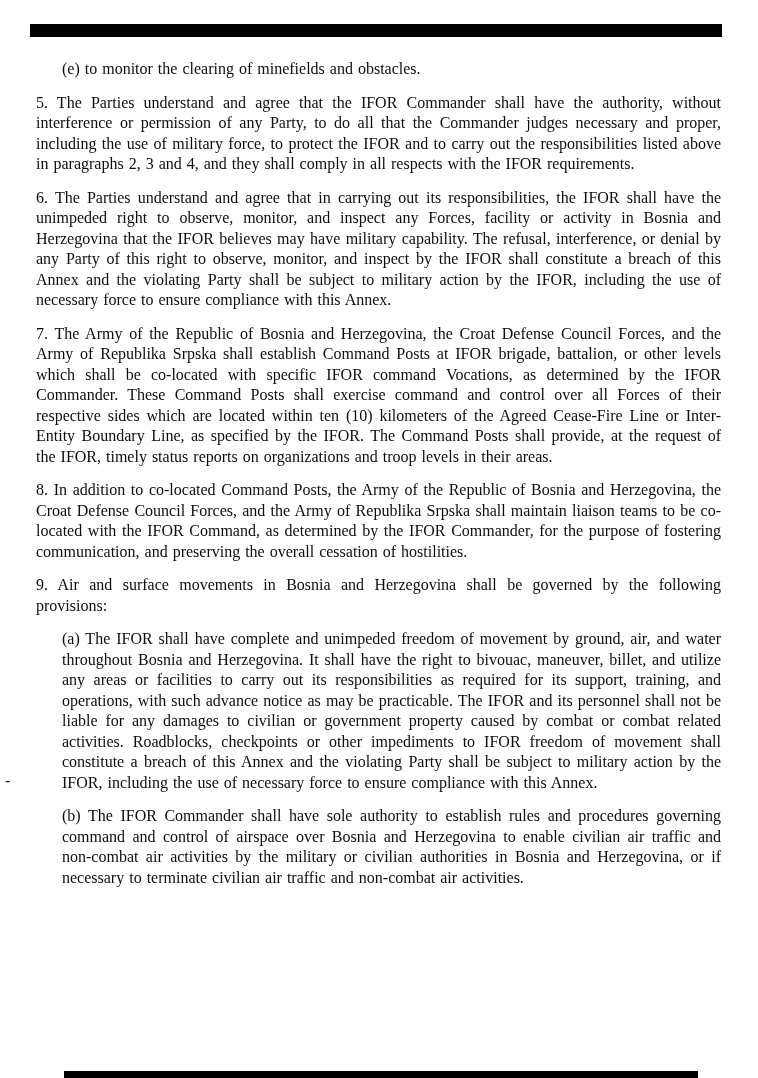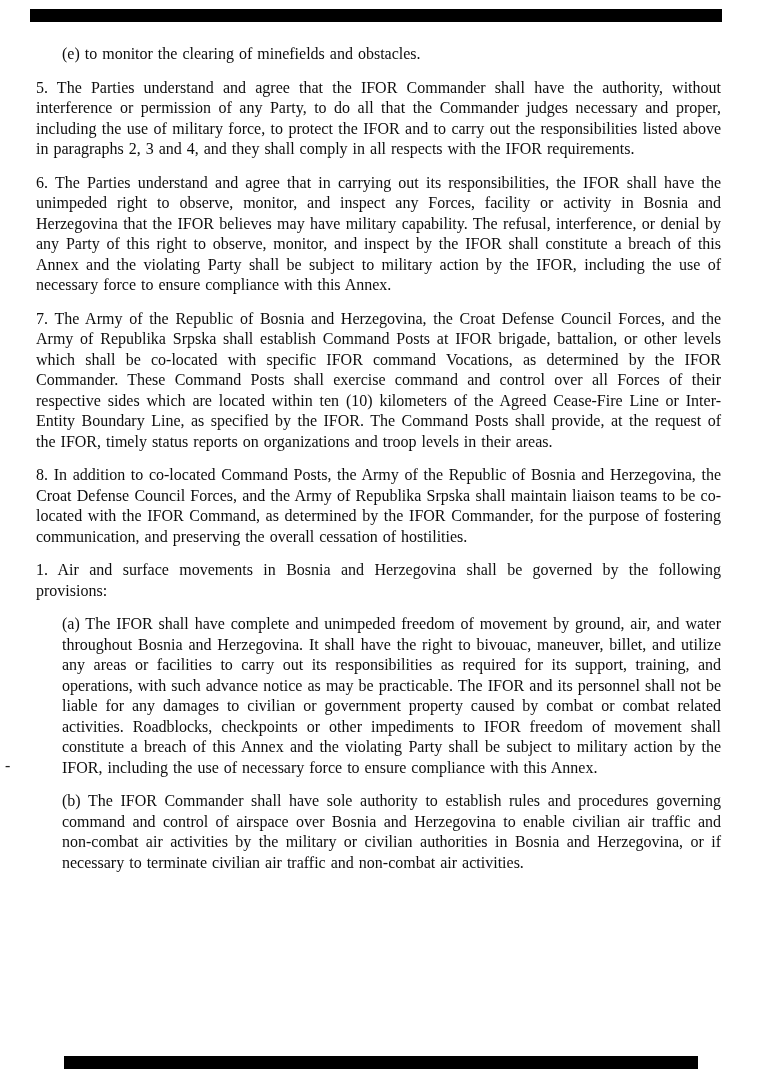--- a/index.html
+++ b/index.html
@@ -12,20 +12,21 @@
     background: #ffffff;
     position: relative;
     overflow: hidden;
     font-family: "Liberation Serif", "DejaVu Serif", serif;
     color: #0d0d0d;
   }
   .page {
     position: absolute;
     inset: 0;
     background: #ffffff;
+    margin-top: 15px;
   }
   .scan-bar {
     position: absolute;
     background: #000000;
   }
   .scan-bar.top {
     left: 30px;
     top: 9px;
     width: 692px;
     height: 13px;
@@ -68,21 +69,21 @@
 <div class="page">
 
   <div class="scan-bar top"></div>
 
   <div class="content">
     <p class="para sub">(e) to monitor the clearing of minefields and obstacles.</p>
     <p class="para">5. The Parties understand and agree that the IFOR Commander shall have the authority, without interference or permission of any Party, to do all that the Commander judges necessary and proper, including the use of military force, to protect the IFOR and to carry out the responsibilities listed above in paragraphs 2, 3 and 4, and they shall comply in all respects with the IFOR requirements.</p>
     <p class="para">6. The Parties understand and agree that in carrying out its responsibilities, the IFOR shall have the unimpeded right to observe, monitor, and inspect any Forces, facility or activity in Bosnia and Herzegovina that the IFOR believes may have military capability. The refusal, interference, or denial by any Party of this right to observe, monitor, and inspect by the IFOR shall constitute a breach of this Annex and the violating Party shall be subject to military action by the IFOR, including the use of necessary force to ensure compliance with this Annex.</p>
     <p class="para">7. The Army of the Republic of Bosnia and Herzegovina, the Croat Defense Council Forces, and the Army of Republika Srpska shall establish Command Posts at IFOR brigade, battalion, or other levels which shall be co-located with specific IFOR command Vocations, as determined by the IFOR Commander. These Command Posts shall exercise command and control over all Forces of their respective sides which are located within ten (10) kilometers of the Agreed Cease-Fire Line or Inter-Entity Boundary Line, as specified by the IFOR. The Command Posts shall provide, at the request of the IFOR, timely status reports on organizations and troop levels in their areas.</p>
     <p class="para">8. In addition to co-located Command Posts, the Army of the Republic of Bosnia and Herzegovina, the Croat Defense Council Forces, and the Army of Republika Srpska shall maintain liaison teams to be co-located with the IFOR Command, as determined by the IFOR Commander, for the purpose of fostering communication, and preserving the overall cessation of hostilities.</p>
-    <p class="para">1. Air and surface movements in Bosnia and Herzegovina shall be governed by the following provisions:</p>
+    <p class="para">9. Air and surface movements in Bosnia and Herzegovina shall be governed by the following provisions:</p>
     <p class="para sub">(a) The IFOR shall have complete and unimpeded freedom of movement by ground, air, and water throughout Bosnia and Herzegovina. It shall have the right to bivouac, maneuver, billet, and utilize any areas or facilities to carry out its responsibilities as required for its support, training, and operations, with such advance notice as may be practicable. The IFOR and its personnel shall not be liable for any damages to civilian or government property caused by combat or combat related activities. Roadblocks, checkpoints or other impediments to IFOR freedom of movement shall constitute a breach of this Annex and the violating Party shall be subject to military action by the IFOR, including the use of necessary force to ensure compliance with this Annex.</p>
     <p class="para sub">(b) The IFOR Commander shall have sole authority to establish rules and procedures governing command and control of airspace over Bosnia and Herzegovina to enable civilian air traffic and non-combat air activities by the military or civilian authorities in Bosnia and Herzegovina, or if necessary to terminate civilian air traffic and non-combat air activities.</p>
   </div>
 
   <span class="scan-dash">-</span>
 
   <div class="scan-bar bottom"></div>
 
 </div>
 

